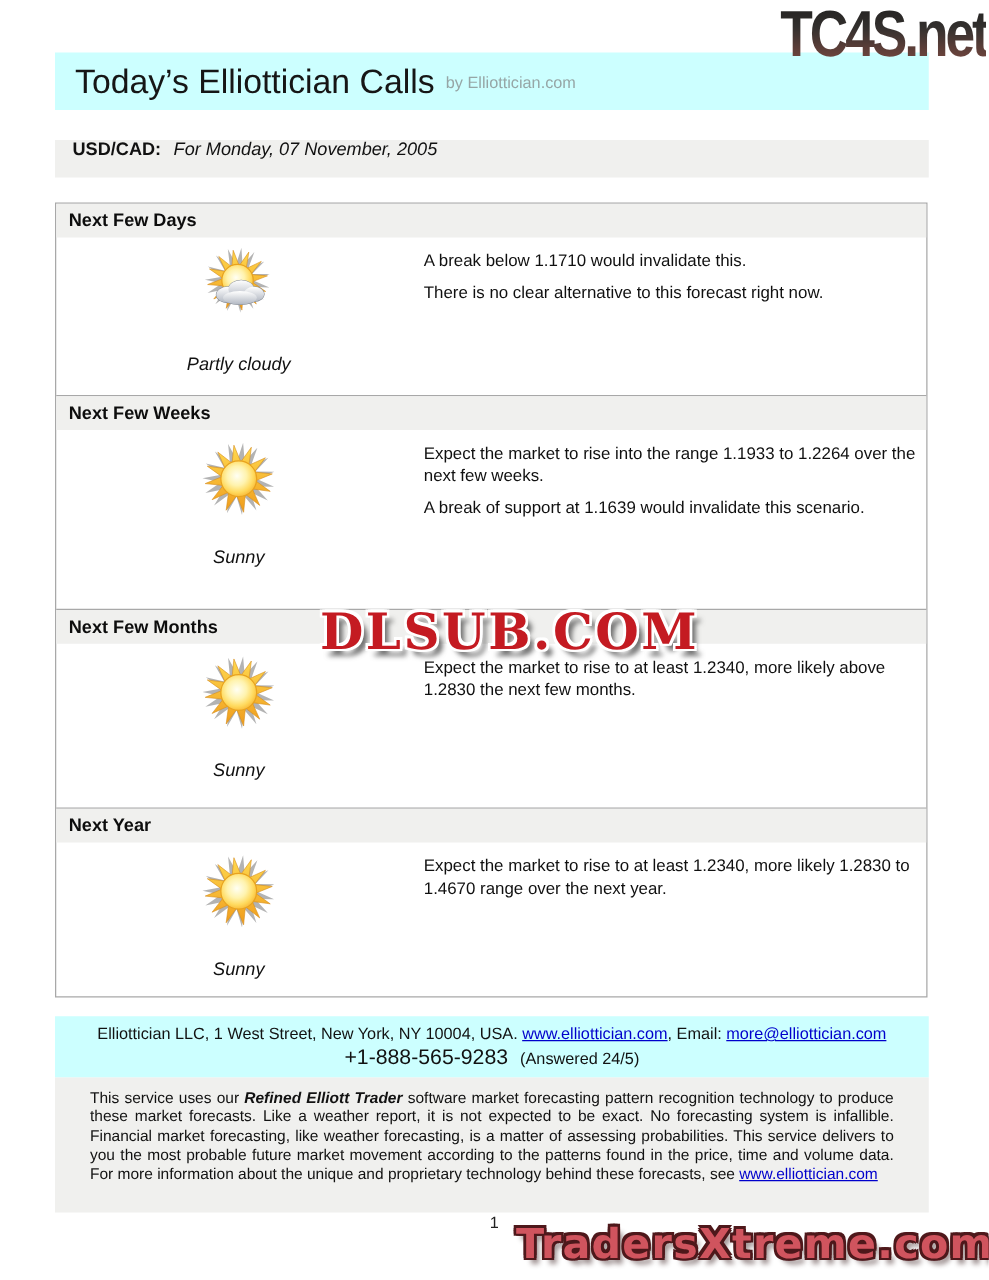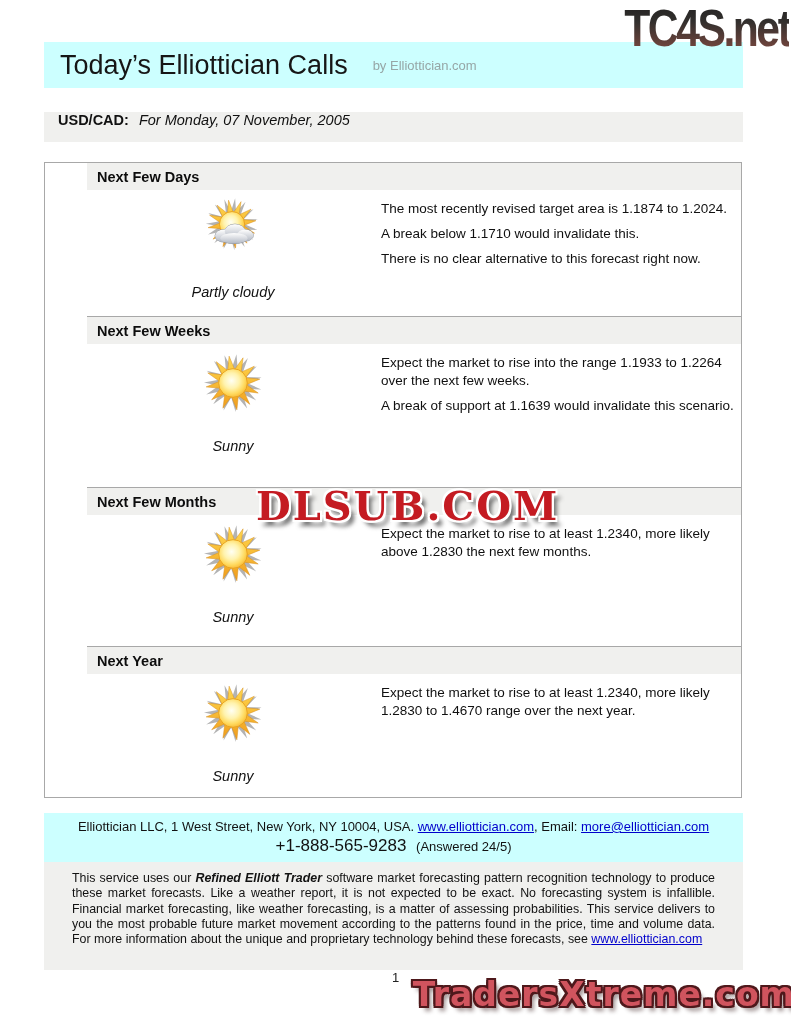--- a/index.html
+++ b/index.html
@@ -10,31 +10,31 @@
   .wm-tc4s{position:absolute;top:-2px;right:2px;z-index:6;font-weight:bold;font-size:52px;
            letter-spacing:-3px;transform:scaleX(.82);transform-origin:100% 0;
            background:linear-gradient(180deg,#1d1d1d 0%,#33302e 40%,#6a433c 78%,#8a5a50 100%);
            -webkit-background-clip:text;background-clip:text;color:transparent;
            -webkit-text-fill-color:transparent;}
 
   
   .title-bar{position:absolute;left:44px;top:42px;width:699px;height:46px;background:#ccffff;
              display:flex;align-items:center;padding-left:16px;box-sizing:border-box;}
   .title-bar .main-title{font-size:27px;color:#161616;line-height:46px;}
-  .title-bar .sub-title{font-size:13px;color:#96a6a6;margin-left:25px;}
+  .title-bar .sub-title{font-size:13px;color:#96a6a6;margin-left:9px;}
 
   
   .pair-bar{position:absolute;left:44px;top:112px;width:699px;height:30px;background:#f0f0ee;
             display:flex;align-items:flex-start;padding-left:14px;box-sizing:border-box;font-size:14.5px;}
   .pair-bar .pair{font-weight:bold;}
   .pair-bar .date{font-style:italic;margin-left:10px;}
 
   
   .main-box{position:absolute;left:44px;top:162px;width:698px;height:636px;background:#fff;
-            border:1px solid #a8a8a8;box-sizing:border-box;display:flex;flex-direction:column;padding-left:42px;}
+            border:1px solid #a8a8a8;box-sizing:border-box;display:flex;flex-direction:column;}
   .section{display:flex;flex-direction:column;box-sizing:border-box;}
   .section + .section{border-top:1px solid #a8a8a8;}
   .sec-header{height:27px;background:#f0f0ee;display:flex;align-items:center;padding-left:10px;
               font-weight:bold;font-size:14.5px;color:#0d0d0d;flex:none;}
   .sec-body{flex:1;display:flex;}
   .icon-col{width:292px;display:flex;flex-direction:column;align-items:center;padding-top:8px;flex:none;gap:12px;}
   .wx-icon{width:62px;height:62px;}
   .caption{font-style:italic;font-size:14.5px;margin-top:12px;color:#111;}
   .text-col{flex:1;padding:10px 6px 0 2px;font-size:13.5px;line-height:18px;color:#101010;}
   .text-col p{margin:0 0 7px 0;}
@@ -123,21 +123,20 @@
                 <g fill="url(#cg0)" stroke="none">
                   <ellipse cx="23" cy="39" rx="9.5" ry="6.5"></ellipse>
                   <ellipse cx="34" cy="34.5" rx="10.5" ry="7.5"></ellipse>
                   <ellipse cx="44.5" cy="38.5" rx="8.5" ry="6"></ellipse>
                   <ellipse cx="33" cy="41.5" rx="14" ry="5.5"></ellipse>
                 </g>
   </svg></span>
           <span class="caption">Partly cloudy</span>
         </div>
         <div class="text-col">
-          <p>The most recently revised target area is 1.1874 to 1.2024.</p>
           <p>A break below 1.1710 would invalidate this.</p>
           <p>There is no clear alternative to this forecast right now.</p>
         </div>
       </div>
     </div>
 
     <div class="section" style="height:171px">
       <div class="sec-header">
         <span>Next Few Weeks</span>
       </div>

